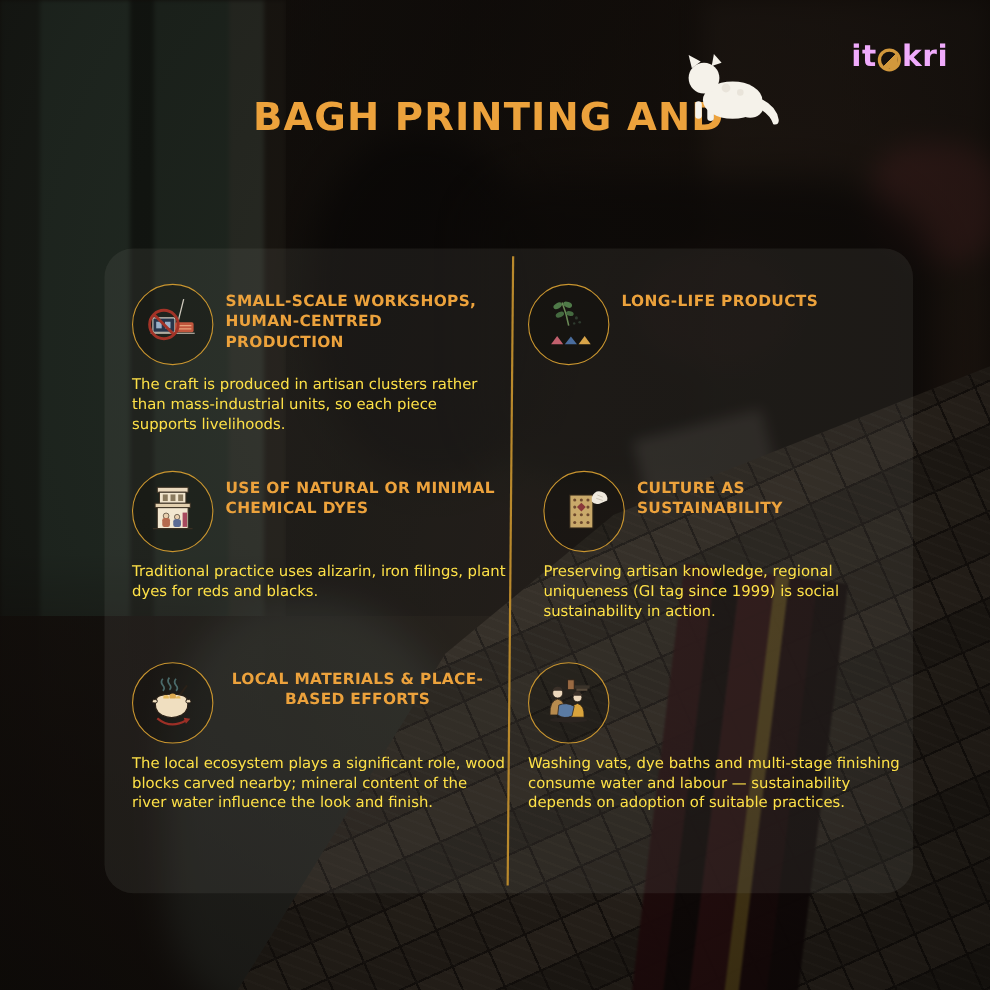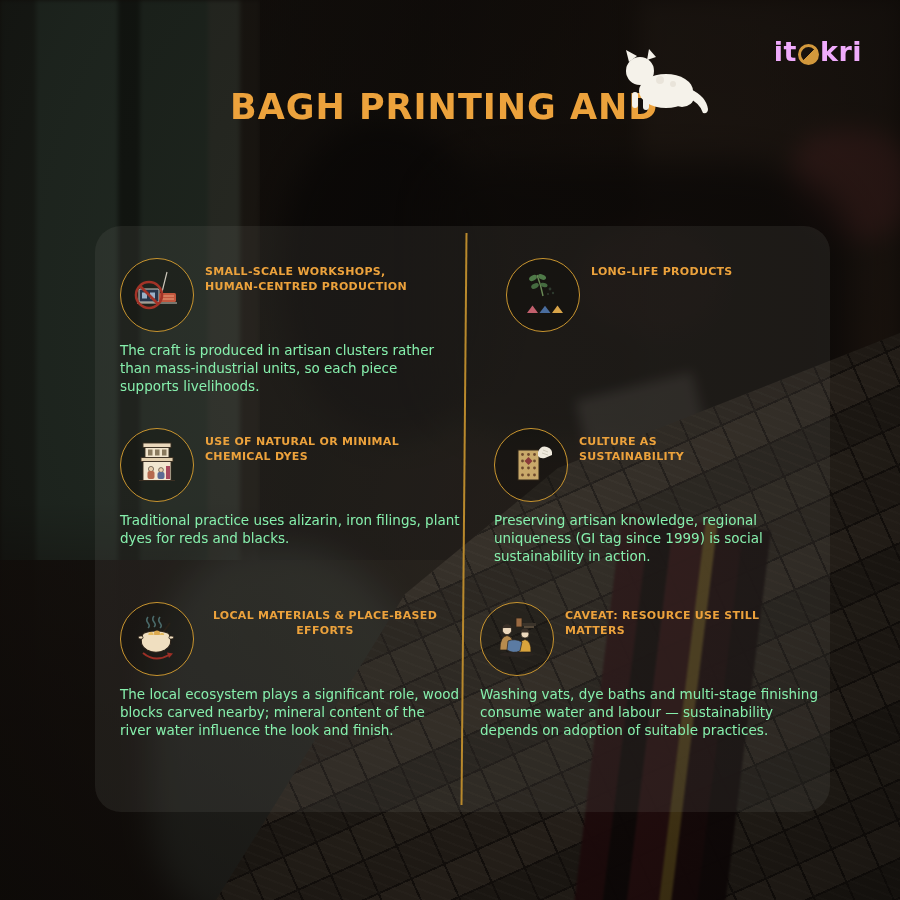--- a/index.html
+++ b/index.html
@@ -42,22 +42,22 @@
   .title{position:absolute;left:230px;top:82px;color:#eca23c;font-weight:800;
     font-size:35px;line-height:1.43;letter-spacing:1px;}
   .cat{position:absolute;left:610px;top:44px;width:108px;height:76px;}
   .logo{position:absolute;right:38px;top:36px;color:#f0abfc;font-weight:700;font-size:27px;letter-spacing:.5px;display:flex;align-items:center;}
   .logo-o{display:inline-block;width:15px;height:15px;border-radius:50%;border:3.5px solid #d2983c;
     background:linear-gradient(135deg,transparent 0 52%,#d2983c 52% 100%);margin:6px 1px 0 1px;}
   .section{position:absolute;width:344px;}
   .sec-head{display:flex;align-items:flex-start;gap:11px;}
   .icon-circle{width:72px;height:72px;border:1.6px solid #c9952f;border-radius:50%;
     background:rgba(8,6,5,.28);display:flex;align-items:center;justify-content:center;flex-shrink:0;}
-  .heading{color:#eca23c;font-weight:700;font-size:11px;line-height:1.32;letter-spacing:.3px;padding-top:7px;text-transform:uppercase;}
-  .body-text{color:#86efac;font-size:13.5px;line-height:1.34;margin-top:9px;max-width:340px;}
+  .heading{color:#eca23c;font-weight:700;font-size:14px;line-height:1.32;letter-spacing:.3px;padding-top:7px;text-transform:uppercase;}
+  .body-text{color:#fde047;font-size:13.5px;line-height:1.34;margin-top:9px;max-width:340px;}
 </style>
 </head>
 <body>
 
 <div class="stage">
 
   <div class="bg">
     <div class="bg-base"></div>
     <div class="bg-doors"></div>
     <div class="bg-wallwarm"></div>
@@ -116,21 +116,21 @@
           <line x1="6" y1="34" x2="46" y2="34" stroke="#cfc9bd" stroke-width="1"></line>
           <circle cx="18" cy="26" r="13" fill="none" stroke="#a33327" stroke-width="2.6"></circle>
           <line x1="9" y1="17" x2="27" y2="35" stroke="#a33327" stroke-width="2.6"></line>
         </svg>
       </div>
       <div class="heading" style="max-width:230px;">SMALL-SCALE WORKSHOPS, HUMAN-CENTRED PRODUCTION</div>
     </div>
     <div class="body-text">The craft is produced in artisan clusters rather than mass-industrial units, so each piece supports livelihoods.</div>
   </div>
 
-  <div class="section" style="left:480px;top:258px;margin-left:26px;">
+  <div class="section" style="left:480px;top:258px;">
     <div class="sec-head">
       <div class="icon-circle">
         <svg width="52" height="52" viewBox="0 0 52 52">
           <path d="M20 6 Q24 16 26 27" stroke="#6a8a56" fill="none" stroke-width="1.4"></path>
           <ellipse cx="16" cy="9" rx="4.2" ry="2.5" fill="#4f7a48" transform="rotate(-30 16 9)"></ellipse>
           <ellipse cx="25" cy="8" rx="4.2" ry="2.5" fill="#4f7a48" transform="rotate(20 25 8)"></ellipse>
           <ellipse cx="18" cy="17" rx="4" ry="2.4" fill="#456b40" transform="rotate(-25 18 17)"></ellipse>
           <ellipse cx="27" cy="16" rx="3.6" ry="2.1" fill="#456b40" transform="rotate(15 27 16)"></ellipse>
           <circle cx="33" cy="20" r="1.4" fill="#2e3a2e"></circle>
           <circle cx="36" cy="24" r="1.2" fill="#2e3a2e"></circle>
@@ -231,18 +231,17 @@
           <circle cx="16" cy="17" r="4.6" fill="#ecd8bc" stroke="#2a2118" stroke-width=".7"></circle>
           <path d="M11.5 15 a4.6 4.6 0 0 1 9 0 z" fill="#3a3028"></path>
           <path d="M9 37 q-.5 -13 7 -14.5 q7.5 1.5 7 14.5 z" fill="#b78b4e" stroke="#2a2118" stroke-width=".7"></path>
           <circle cx="34" cy="21" r="4" fill="#ecd8bc" stroke="#2a2118" stroke-width=".7"></circle>
           <path d="M30 19.5 a4 4 0 0 1 8 0 z" fill="#3a3028"></path>
           <path d="M27.5 39 q-.5 -11 6.5 -12.5 q6.5 1.5 6 12.5 z" fill="#d9a43c" stroke="#2a2118" stroke-width=".7"></path>
           <path d="M17 28 q7 -3 14 1 l-2 9 q-7 3 -13 -1 z" fill="#5b7ba3" stroke="#2a2118" stroke-width=".7"></path>
           <ellipse cx="26" cy="41.5" rx="17" ry="2.4" fill="#2a2420"></ellipse>
         </svg>
       </div>
-      <div class="heading" style="max-width:230px;">CAVEAT: RESOURCE USE STILL MATTERS</div>
     </div>
     <div class="body-text">Washing vats, dye baths and multi-stage finishing consume water and labour — sustainability depends on adoption of suitable practices.</div>
   </div>
 
 </div>
 
 </body></html>

